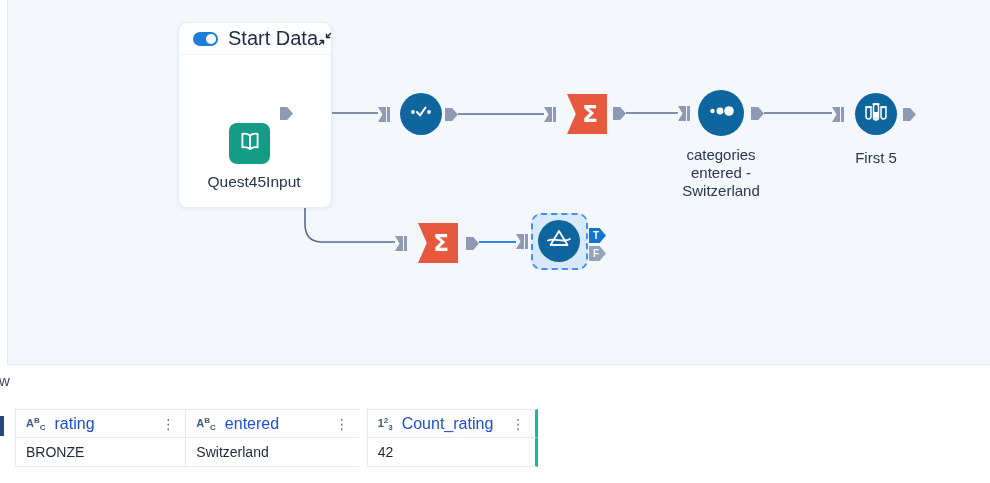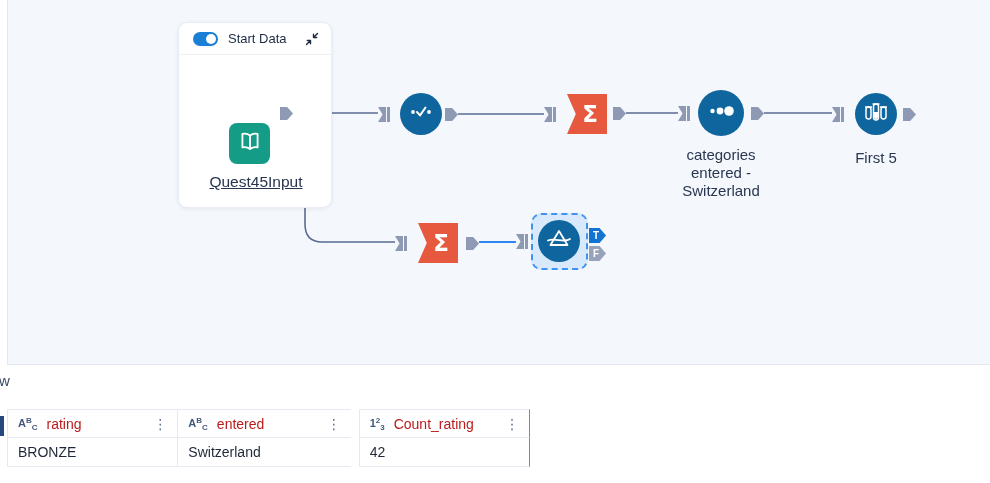--- a/index.html
+++ b/index.html
@@ -16,31 +16,31 @@
 
   
   .group-card {
     position:absolute; left:178px; top:22px; width:154px; height:186px;
     background:#ffffff; border:1px solid #e9edf4; border-radius:9px;
     box-shadow:0 1px 4px rgba(25,45,90,.07);
   }
   .group-header { height:32px; display:flex; align-items:center; padding:0 10px 0 14px; border-bottom:1px solid #eef1f6; }
   .toggle { width:25px; height:14px; border-radius:8px; background:#1b7fd6; position:relative; flex:0 0 auto; }
   .toggle::after { content:""; position:absolute; right:2px; top:2px; width:10px; height:10px; background:#ffffff; border-radius:50%; }
-  .group-title { margin-left:10px; font-size:13px; color:#1d2b45; white-space:nowrap; }
+  .group-title { margin-left:10px; font-size:20px; color:#1d2b45; white-space:nowrap; }
   .collapse-btn { margin-left:auto; width:18px; height:18px; display:flex; align-items:center; justify-content:center; cursor:pointer; }
   .group-body { position:relative; height:153px; }
   .tool-icon-teal {
     position:absolute; left:50px; top:68px; width:41px; height:41px; border-radius:8px;
     background:#149c87; display:flex; align-items:center; justify-content:center;
   }
   .tool-label {
     position:absolute; left:50%; top:118px; transform:translateX(-50%);
     width:95px; font-size:15.5px; line-height:17.5px; color:#27344e;
-    text-align:right; word-break:break-all;text-decoration:underline;
+    text-align:left; word-break:break-all;
   }
 
   
   .node-circle {
     position:absolute; border-radius:50%; background:#0f659e;
     display:flex; align-items:center; justify-content:center;
   }
   .node-square-orange {
     position:absolute; width:40px; height:40px; background:#e7593e;
     clip-path:polygon(0 0,100% 0,100% 100%,0 100%,22% 50%);
@@ -73,30 +73,30 @@
     position:absolute; width:17px; height:15px; color:#ffffff;
     font-size:10px; font-weight:bold; line-height:15px; text-align:left;
     padding-left:4px; clip-path:polygon(0 0,62% 0,100% 50%,62% 100%,0 100%);
   }
   .port-true  { background:#1173d2; }
   .port-false { background:#97a3ba; }
 
   
   .clipped-label { position:absolute; left:-1px; top:372px; font-size:15px; color:#3c4d68; }
 
-  .grid { position:absolute; left:7px; top:409px; width:523px; }
+  .grid { position:absolute; left:15px; top:409px; width:523px; }
   .grid-row { display:flex; }
   .grid-head .gcell { height:29px; border-top:1px solid #e5e9f0; }
   .gcell {
     height:29px; border-bottom:1px solid #e5e9f0; border-left:1px solid #e5e9f0;
     display:flex; align-items:center; padding:0 10px; background:#ffffff; overflow:hidden;
   }
-  .gcell:last-child { border-right:1px solid #14b8a6;margin-left:8px; }
+  .gcell:last-child { border-right:3px solid #14b8a6;margin-left:8px; }
   .c0 { width:173px; } .c1 { width:176px; } .c2 { width:174px; }
-  .head-label { margin-left:9px; font-size:14px; color:#b91c1c; }
+  .head-label { margin-left:9px; font-size:16px; color:#1d4ed8; }
   .kebab { margin-left:auto; font-size:14px; color:#5a6e8c; cursor:pointer; letter-spacing:0; }
   .cell-text { font-size:14px; color:#1f2838; }
   .type-icon { font-size:11px; font-weight:bold; color:#44597e; white-space:nowrap; }
   .type-icon .tsup { font-size:8px; vertical-align:+4px; }
   .type-icon .tsub { font-size:8px; vertical-align:-3px; }
   .row-notch { position:absolute; left:0; top:416px; width:4px; height:20px; background:#27477f; }
 </style>
 </head>
 <body>
 

